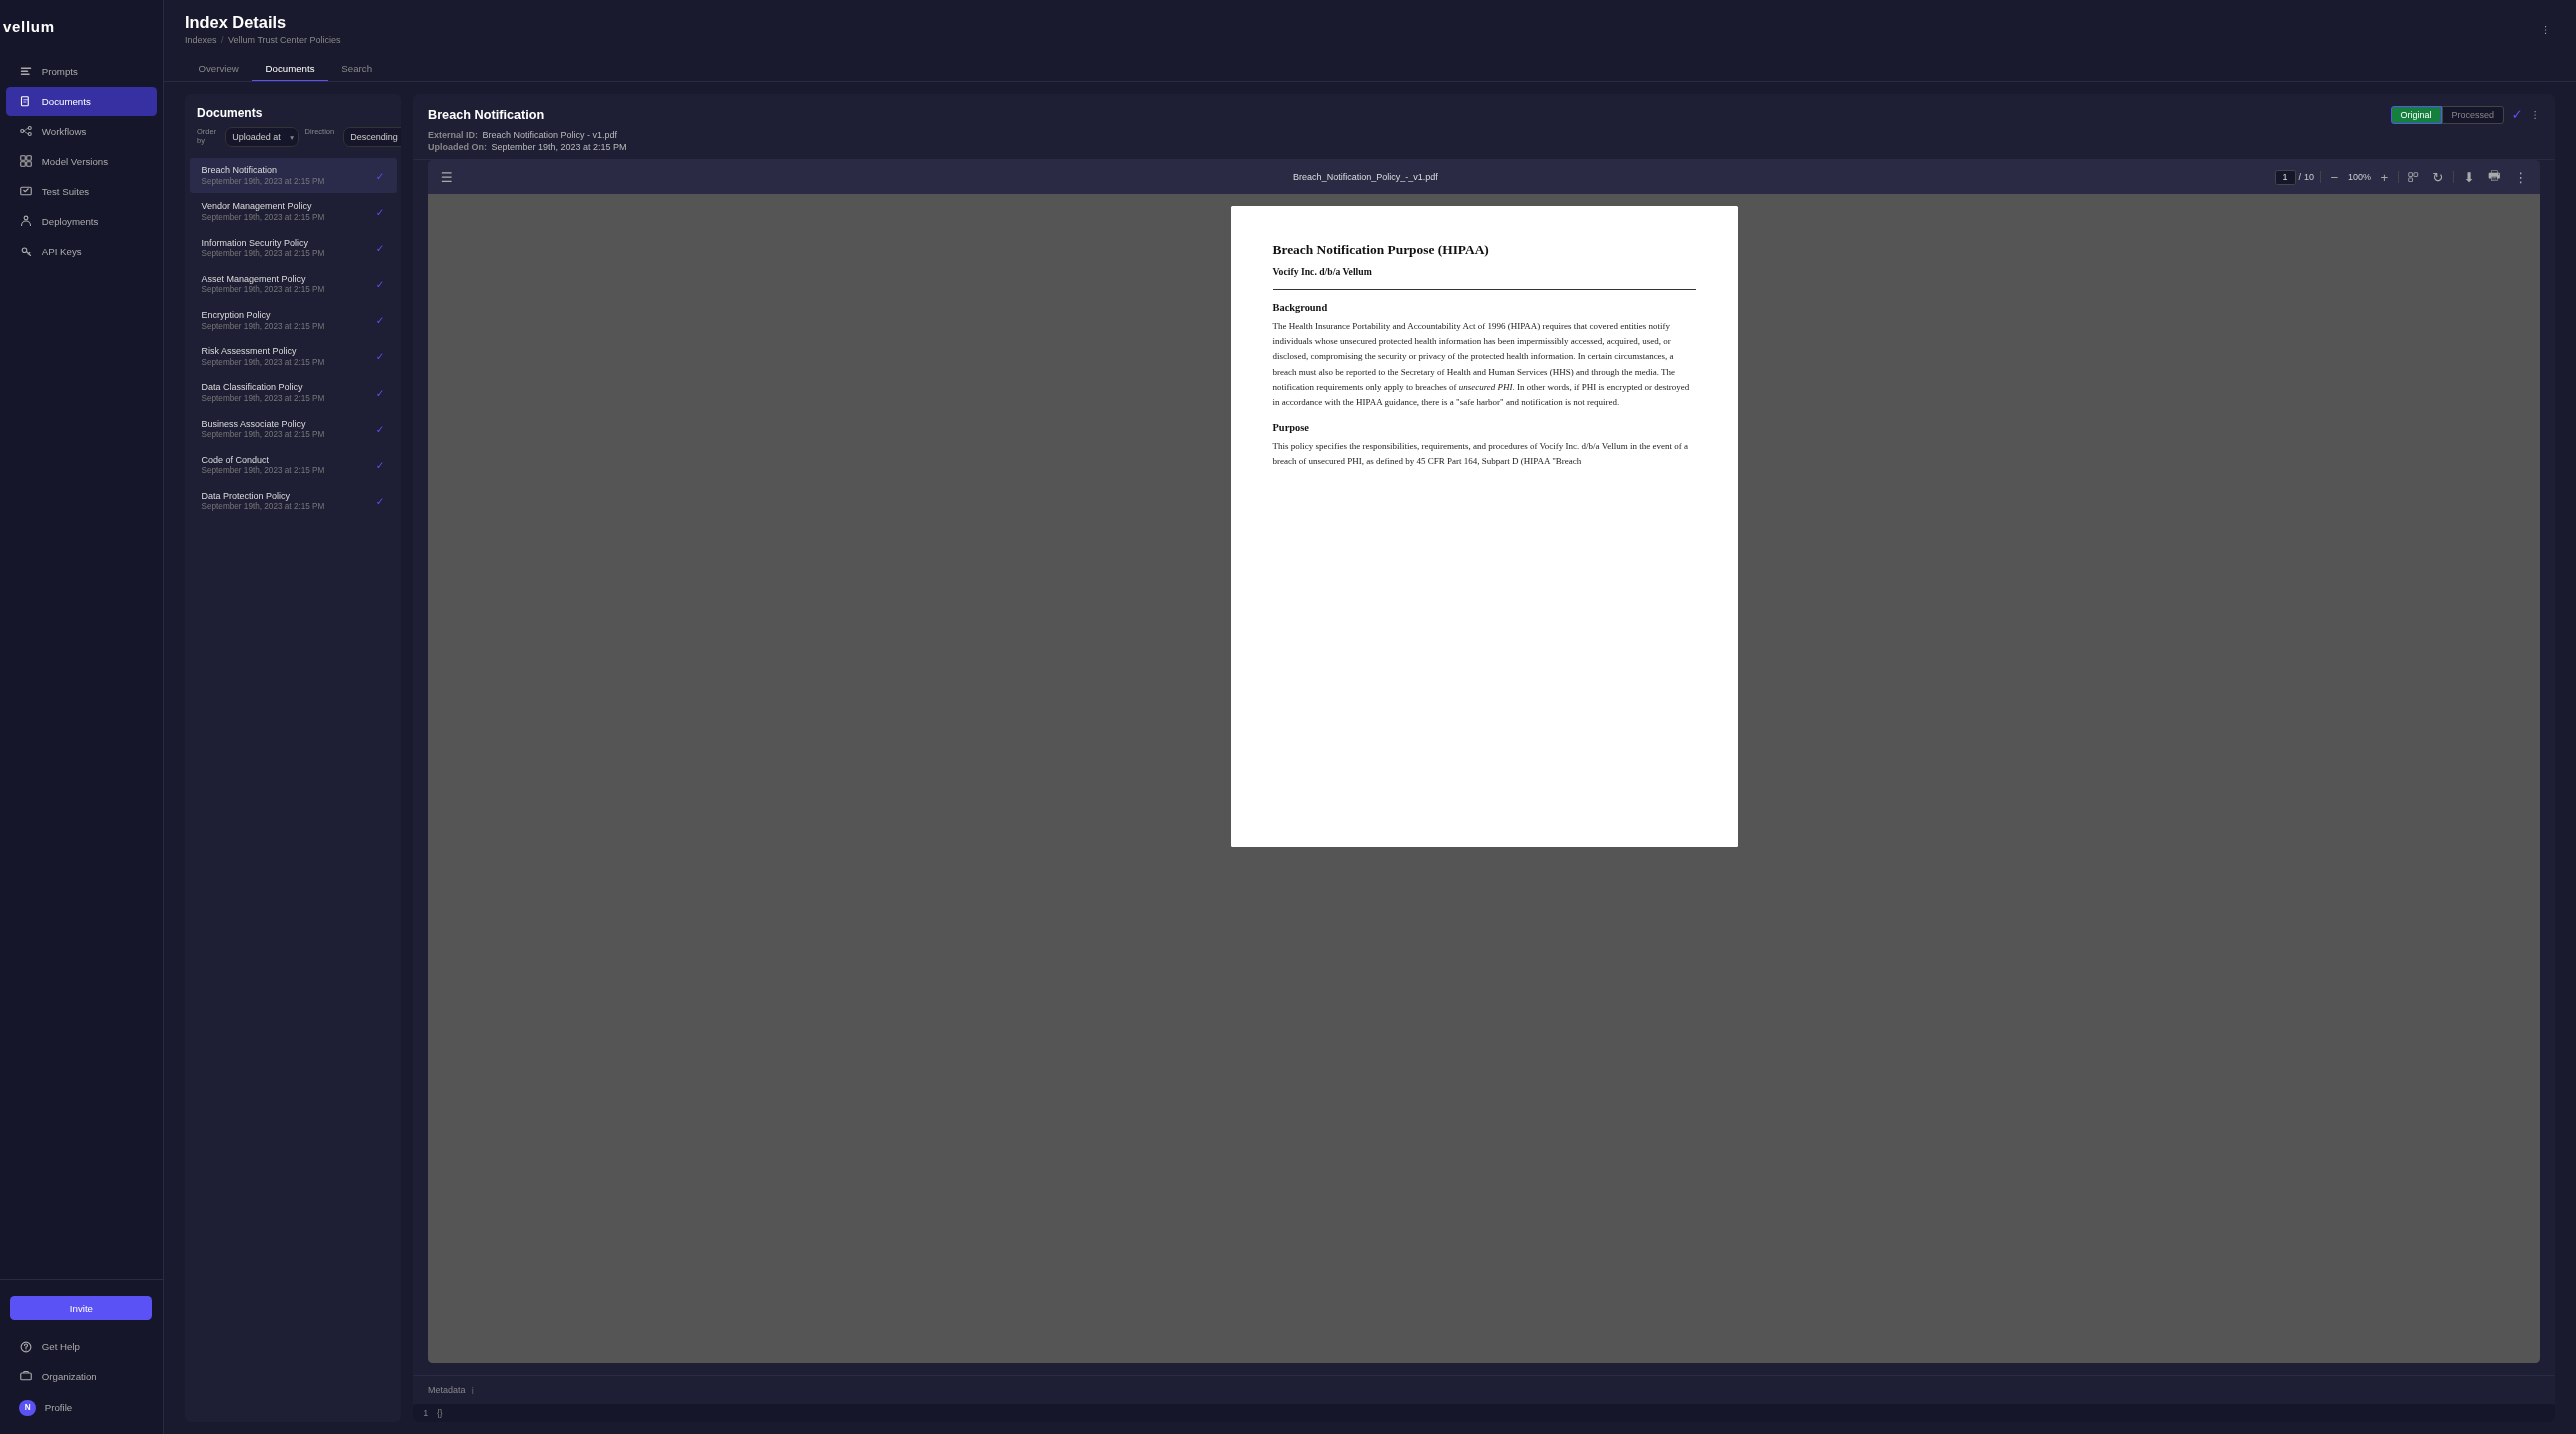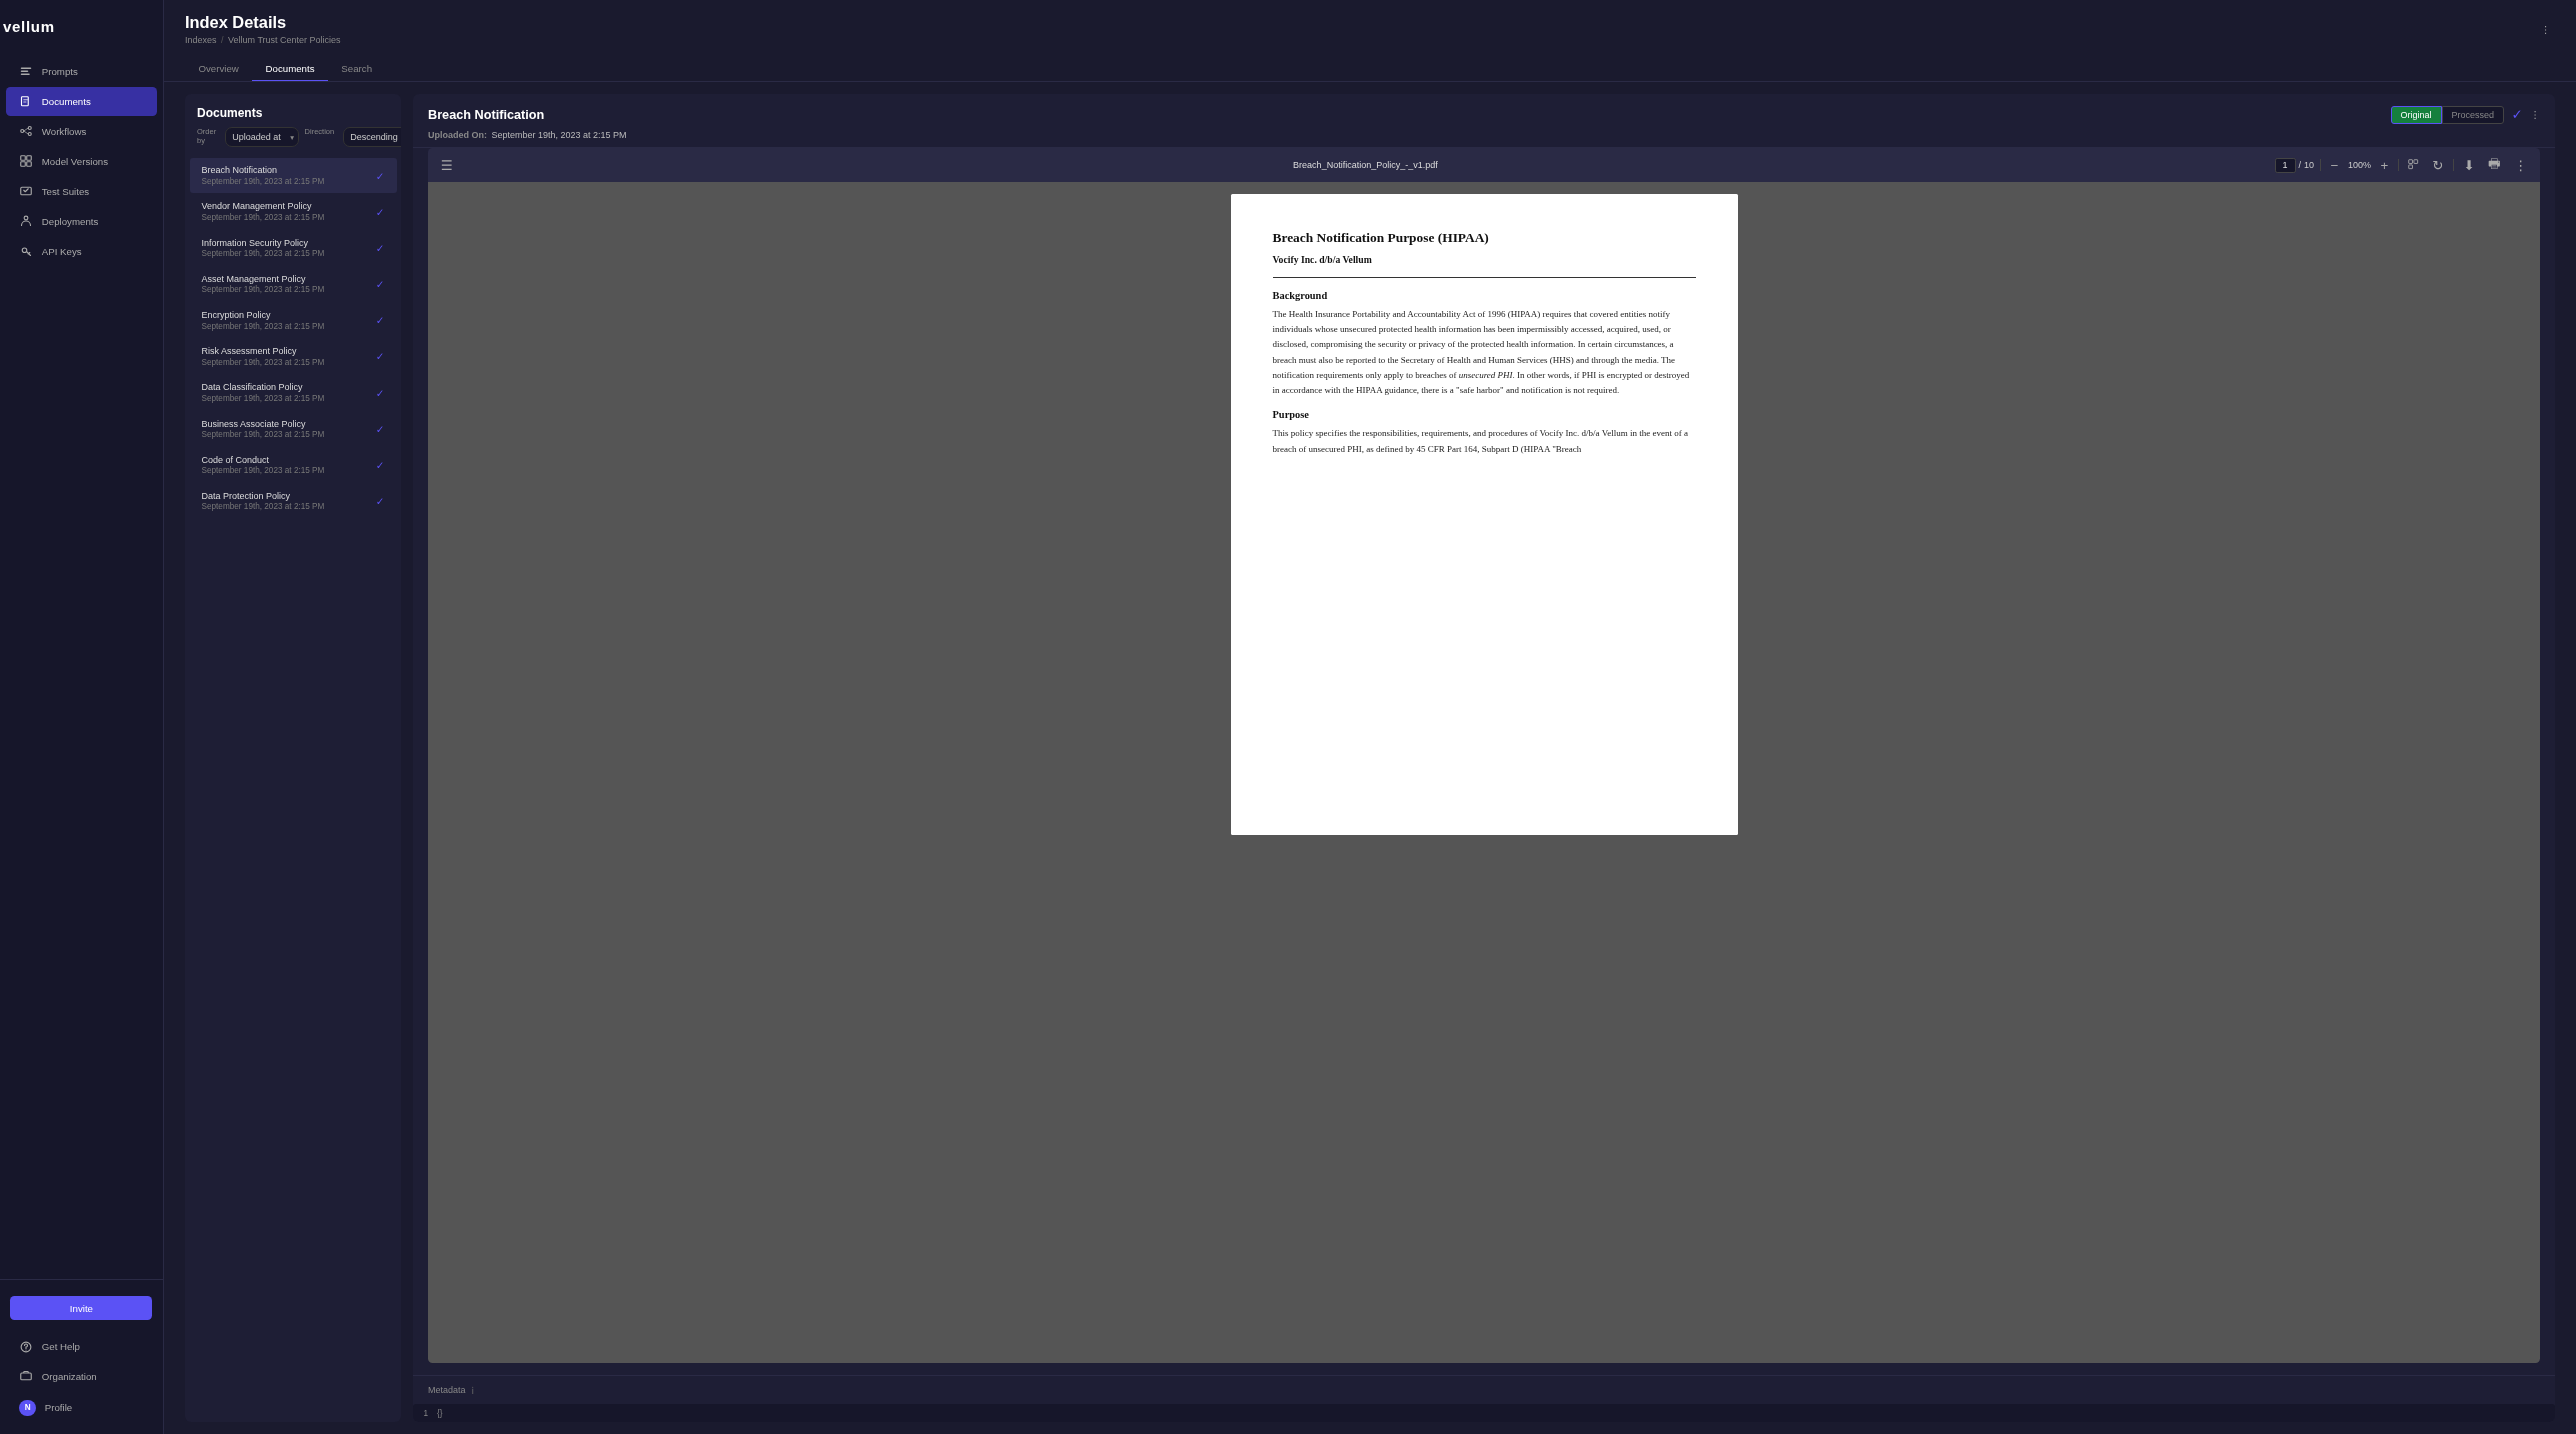--- a/index.html
+++ b/index.html
@@ -358,20 +358,24 @@
           <div class="detail-actions">
             <div class="detail-view-toggle">
               <button class="view-btn active">Original</button>
               <button class="view-btn">Processed</button>
             </div>
             <span class="detail-check">✓</span>
             <span class="detail-more">⋮</span>
           </div>
         </div>
         <div class="detail-meta">
+          <div class="meta-row">
+            <span class="meta-label">External ID:</span>
+            <span class="meta-value">Breach Notification Policy - v1.pdf</span>
+          </div>
           <div class="meta-row">
             <span class="meta-label">Uploaded On:</span>
             <span class="meta-value">September 19th, 2023 at 2:15 PM</span>
           </div>
         </div>
       </div>
 
       <div class="pdf-viewer">
         <div class="pdf-toolbar">
           <button class="pdf-toolbar-btn">☰</button>

